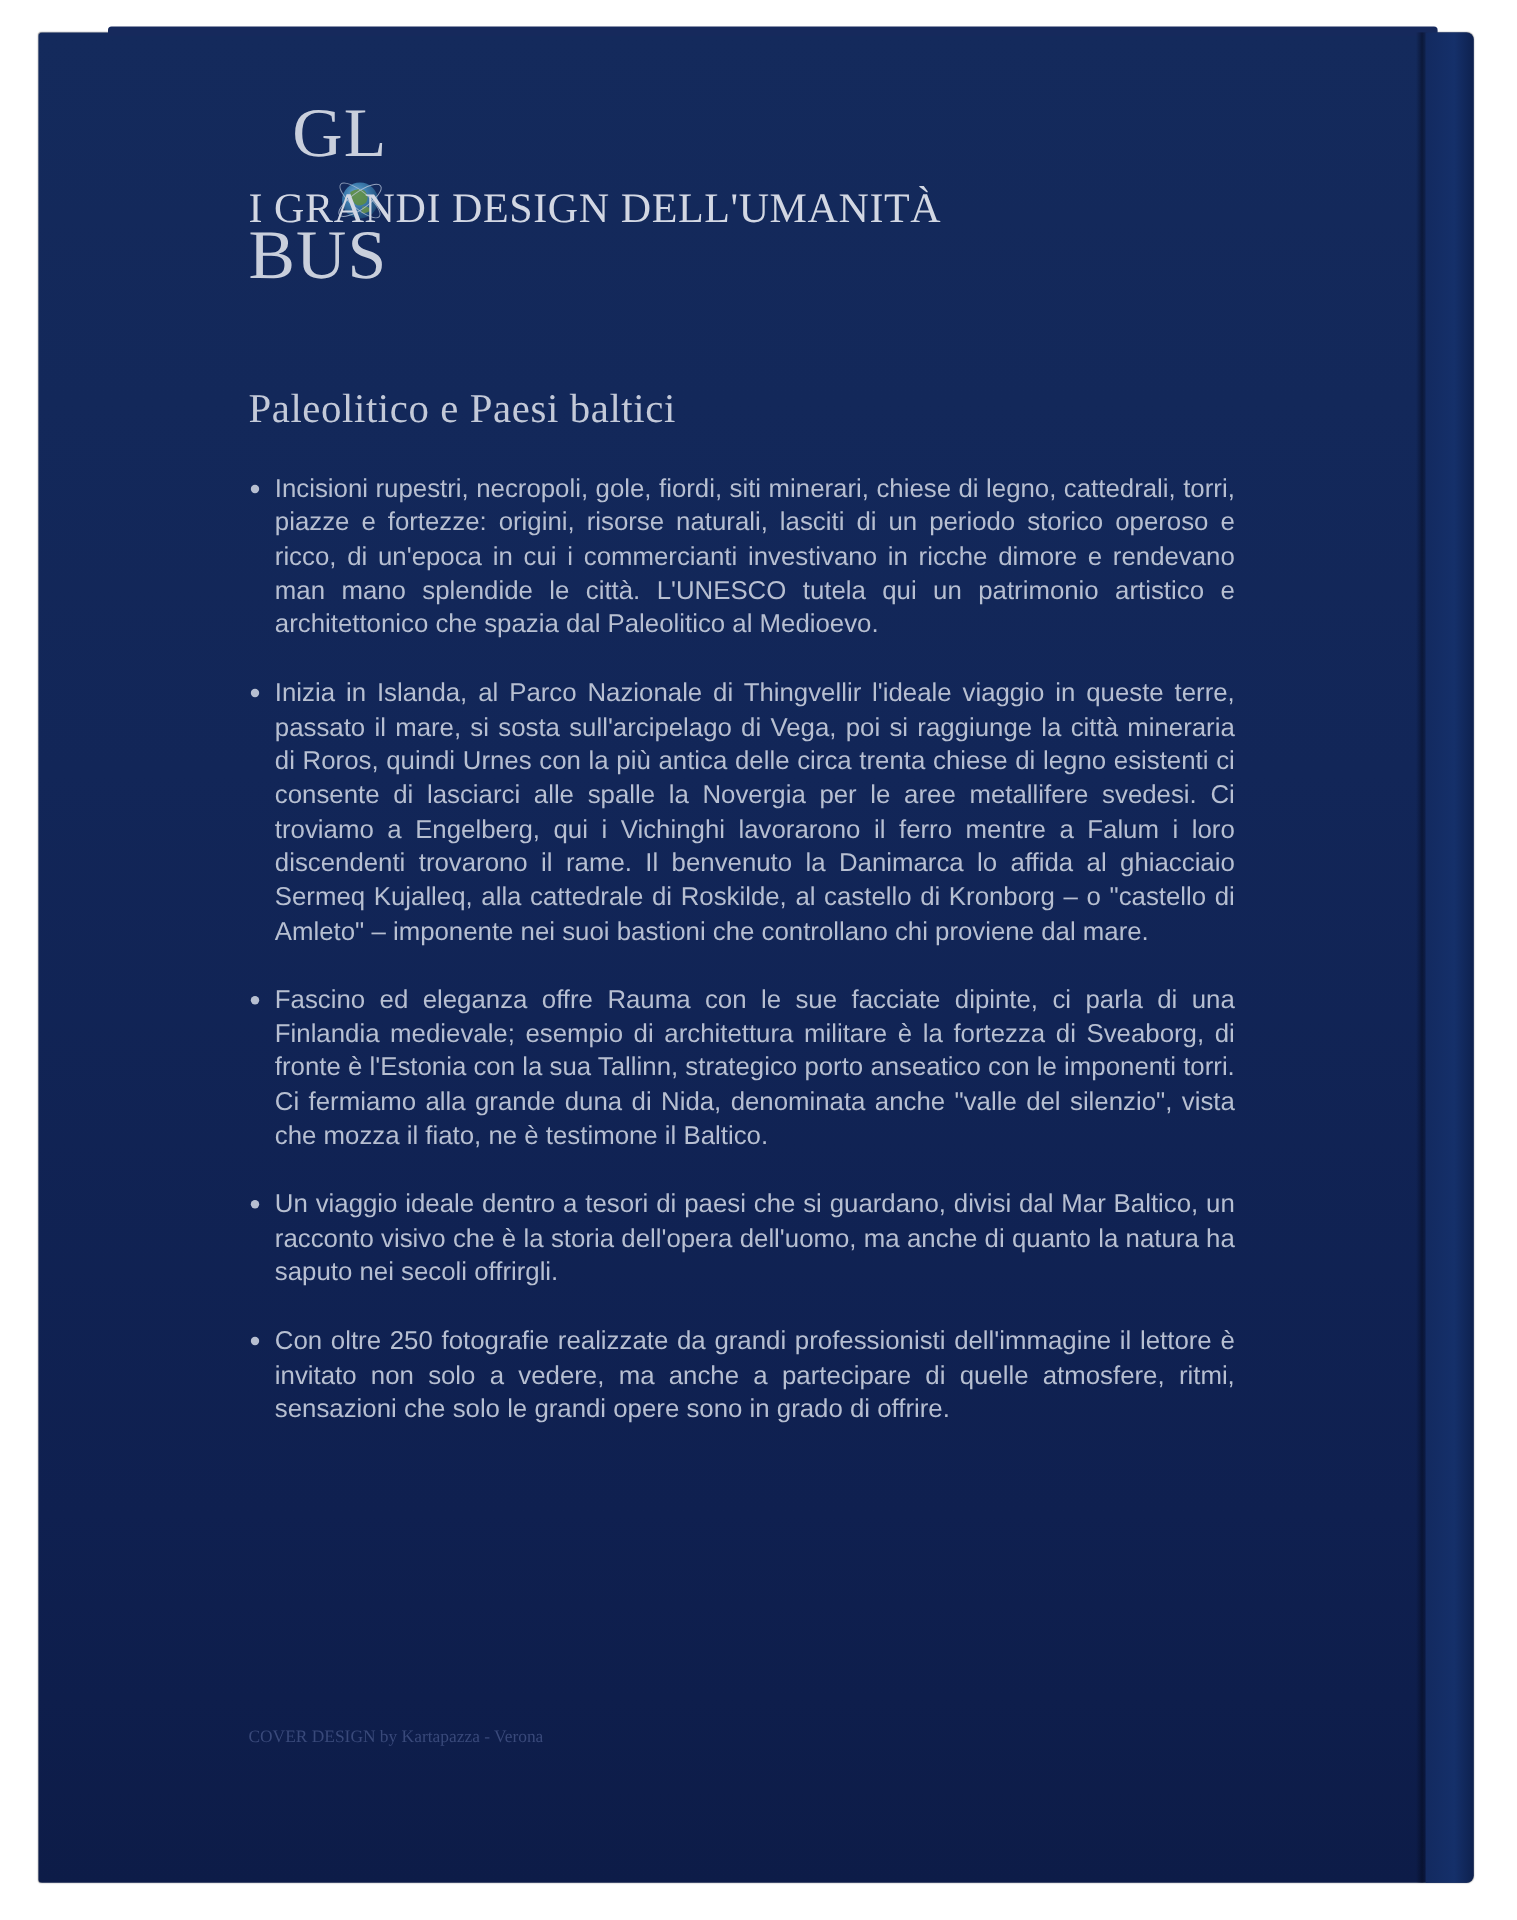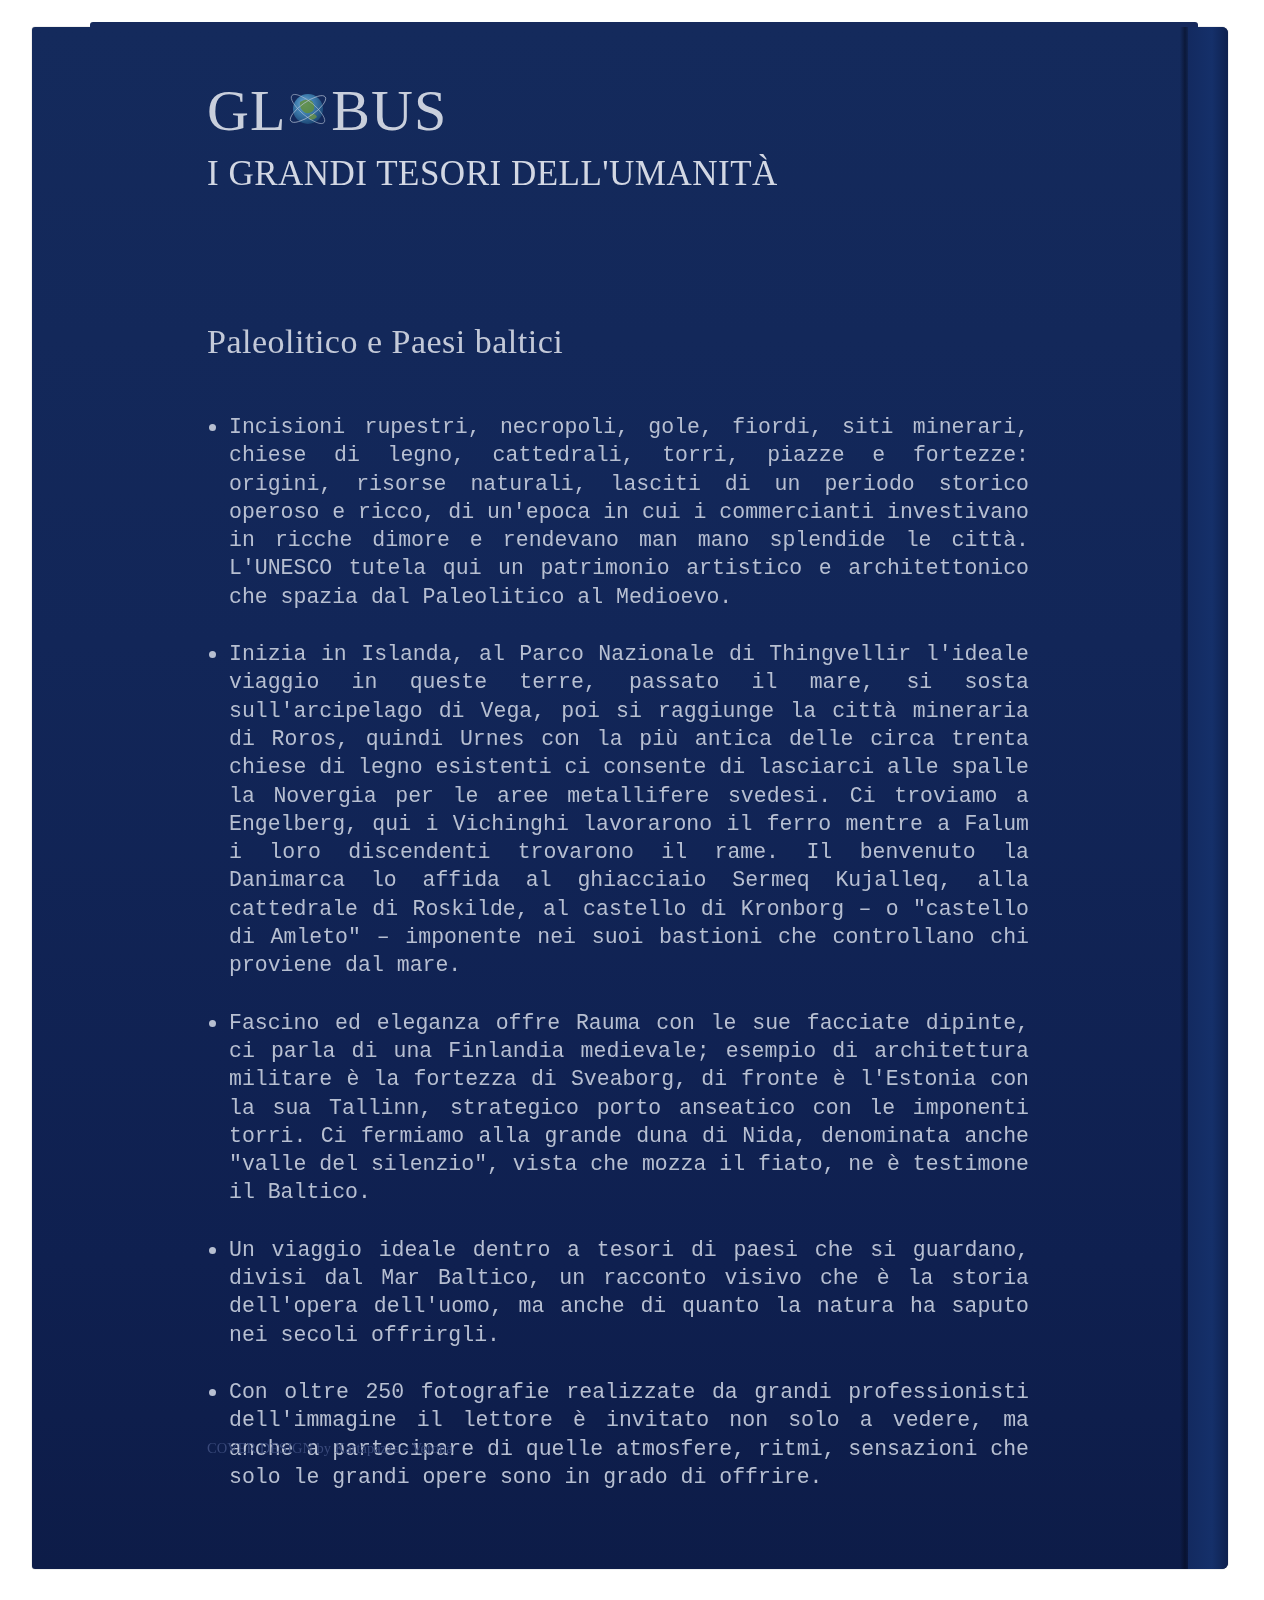--- a/index.html
+++ b/index.html
@@ -49,26 +49,27 @@
     height: 100%;
     background: linear-gradient(90deg, #132a60 0%, #15306a 60%, #0e214f 100%);
     border-radius: 0 6px 6px 0;
   }
   .logo {
     position: absolute;
     left: 175px;
     top: 55px;
     height: 60px;
     display: flex;
-    align-items: flex-start;
+    align-items: flex-end;
     color: #c9cfdc;
     font-family: "Liberation Serif", serif;
     font-size: 58px;
     letter-spacing: 1px;
     line-height: 1;
+    flex-direction: column;
   }
   .globe-icon {
     display: inline-block;
     width: 44px;
     height: 44px;
     position: relative;
     margin: 0 1px 0 0;
   }
   .series-title {
     position: absolute;
@@ -96,26 +97,25 @@
     top: 366px;
     width: 822px;
     margin: 0;
     padding: 0;
     list-style: none;
   }
   .bullet {
     position: relative;
     padding-left: 22px;
     color: #b7bfd1;
-    font-family: Liberation Mono, monospace;
+    font-family: Liberation Sans, sans-serif;
     font-size: 21.5px;
     line-height: 28.3px;
     text-align: justify;
     margin-bottom: 29px;
-    margin-top: 20px;
   }
   .bullet-dot {
     position: absolute;
     left: 2px;
     top: 11px;
     width: 7px;
     height: 7px;
     border-radius: 50%;
     background: #b7bfd1;
   }
@@ -153,21 +153,21 @@
         <circle cx="22" cy="23" r="15" fill="url(#g1)"></circle>
         <path d="M14 16 Q20 12 26 15 Q30 20 27 25 Q22 29 18 26 Q13 22 14 16 Z" fill="#5f8d3c" opacity="0.85"></path>
         <path d="M24 28 Q29 27 31 31 Q27 35 23 33 Z" fill="#6b9444" opacity="0.8"></path>
         <ellipse cx="22" cy="23" rx="21" ry="7" fill="none" stroke="#b8c4d8" stroke-width="0.8" transform="rotate(-35 22 23)" opacity="0.8"></ellipse>
         <ellipse cx="22" cy="23" rx="21" ry="7" fill="none" stroke="#b8c4d8" stroke-width="0.8" transform="rotate(40 22 23)" opacity="0.7"></ellipse>
       </svg>
     </span>
     <span>BUS</span>
   </div>
 
-  <div class="series-title">I GRANDI TESORI DELL'UMANITÀ</div>
+  <div class="series-title">I GRANDI DESIGN DELL'UMANITÀ</div>
 
   <div class="book-title">Paleolitico e Paesi baltici</div>
 
   <ul class="bullets">
     <li class="bullet">
       <span class="bullet-dot"></span>
       <span>Incisioni rupestri, necropoli, gole, fiordi, siti minerari, chiese di legno, cattedrali, torri, piazze e fortezze: origini, risorse naturali, lasciti di un periodo storico operoso e ricco, di un'epoca in cui i commercianti investivano in ricche dimore e rendevano man mano splendide le città. L'UNESCO tutela qui un patrimonio artistico e architettonico che spazia dal Paleolitico al Medioevo.</span>
     </li>
     <li class="bullet">
       <span class="bullet-dot"></span>

